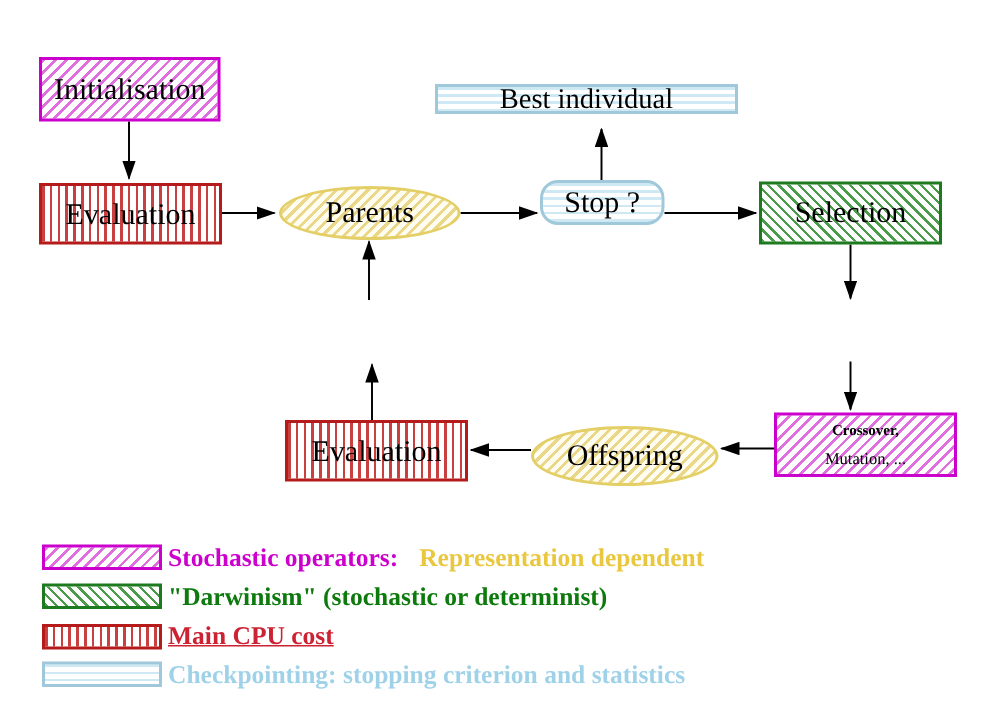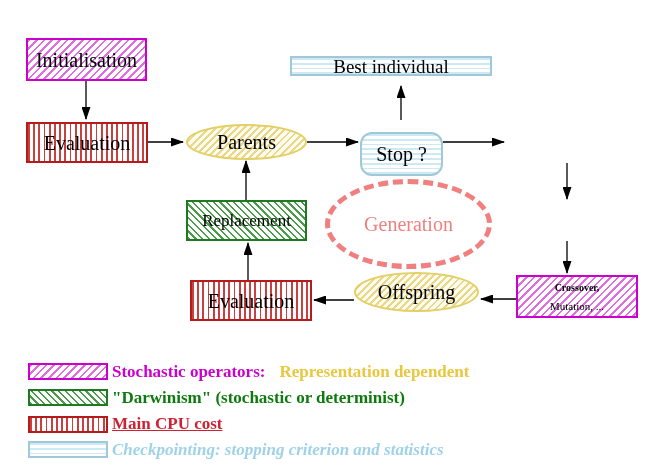--- a/index.html
+++ b/index.html
@@ -73,39 +73,36 @@
   </div>
 
   <div class="node hatch-yellow ellipse" style="left:186px;top:108px;width:121px;height:36px;">
     <span class="lbl">Parents</span>
   </div>
 
   <div class="node stripe-cyan" style="left:290px;top:40px;width:202px;height:20px;">
     <span class="lbl" style="font-size:19px;">Best individual</span>
   </div>
 
-  <div class="node stripe-cyan" style="left:360px;top:116px;width:83px;height:44px;border-radius:12px;">
+  <div class="node stripe-cyan" style="left:360px;top:104px;width:83px;height:30px;border-radius:12px;">
     <span class="lbl">Stop ?</span>
+  </div>
+
+  <div class="node hatch-green" style="left:506px;top:105px;width:122px;height:42px;">
+    <span class="lbl">Selection</span>
   </div>
 
 
 
-  <div class="node hatch-green" style="left:186px;top:184px;width:121px;height:41px;">
-    <span class="lbl" style="font-size:17px;">Replacement</span>
-  </div>
-
-  <div class="node dashed-ellipse" style="left:325px;top:163px;width:167px;height:90px;">
-    <span class="lbl">Generation</span>
-  </div>
 
   <div class="node stripe-red" style="left:190px;top:264px;width:122px;height:41px;">
     <span class="lbl">Evaluation</span>
   </div>
 
-  <div class="node hatch-yellow ellipse" style="left:354px;top:256px;width:125px;height:40px;">
+  <div class="node hatch-yellow ellipse" style="left:354px;top:268px;width:125px;height:40px;">
     <span class="lbl">Offspring</span>
   </div>
 
   <div class="node hatch-magenta" style="left:516px;top:259px;width:122px;height:43px;flex-direction:column;">
     <span style="font-size:10px;line-height:18px;font-weight:bold;">Crossover,</span>
     <span style="font-size:11px;line-height:18px;">Mutation, ...</span>
   </div>
 
   <div class="legend-swatch hatch-magenta" style="top:347px;"></div>
   <div class="legend-text" style="top:345px;">
@@ -116,17 +113,17 @@
   <div class="legend-text lt-green" style="top:371px;">
     <span>"Darwinism" (stochastic or determinist)</span>
   </div>
 
   <div class="legend-swatch stripe-red" style="top:400px;"></div>
   <div class="legend-text lt-red" style="top:397px;">
     <span>Main CPU cost</span>
   </div>
 
   <div class="legend-swatch stripe-cyan" style="top:425px;"></div>
-  <div class="legend-text lt-cyan" style="top:423px;font-style:italic;">
+  <div class="legend-text lt-cyan" style="top:423px;">
     <span>Checkpointing: stopping criterion and statistics</span>
   </div>
 
 </div>
 
 </body></html>

